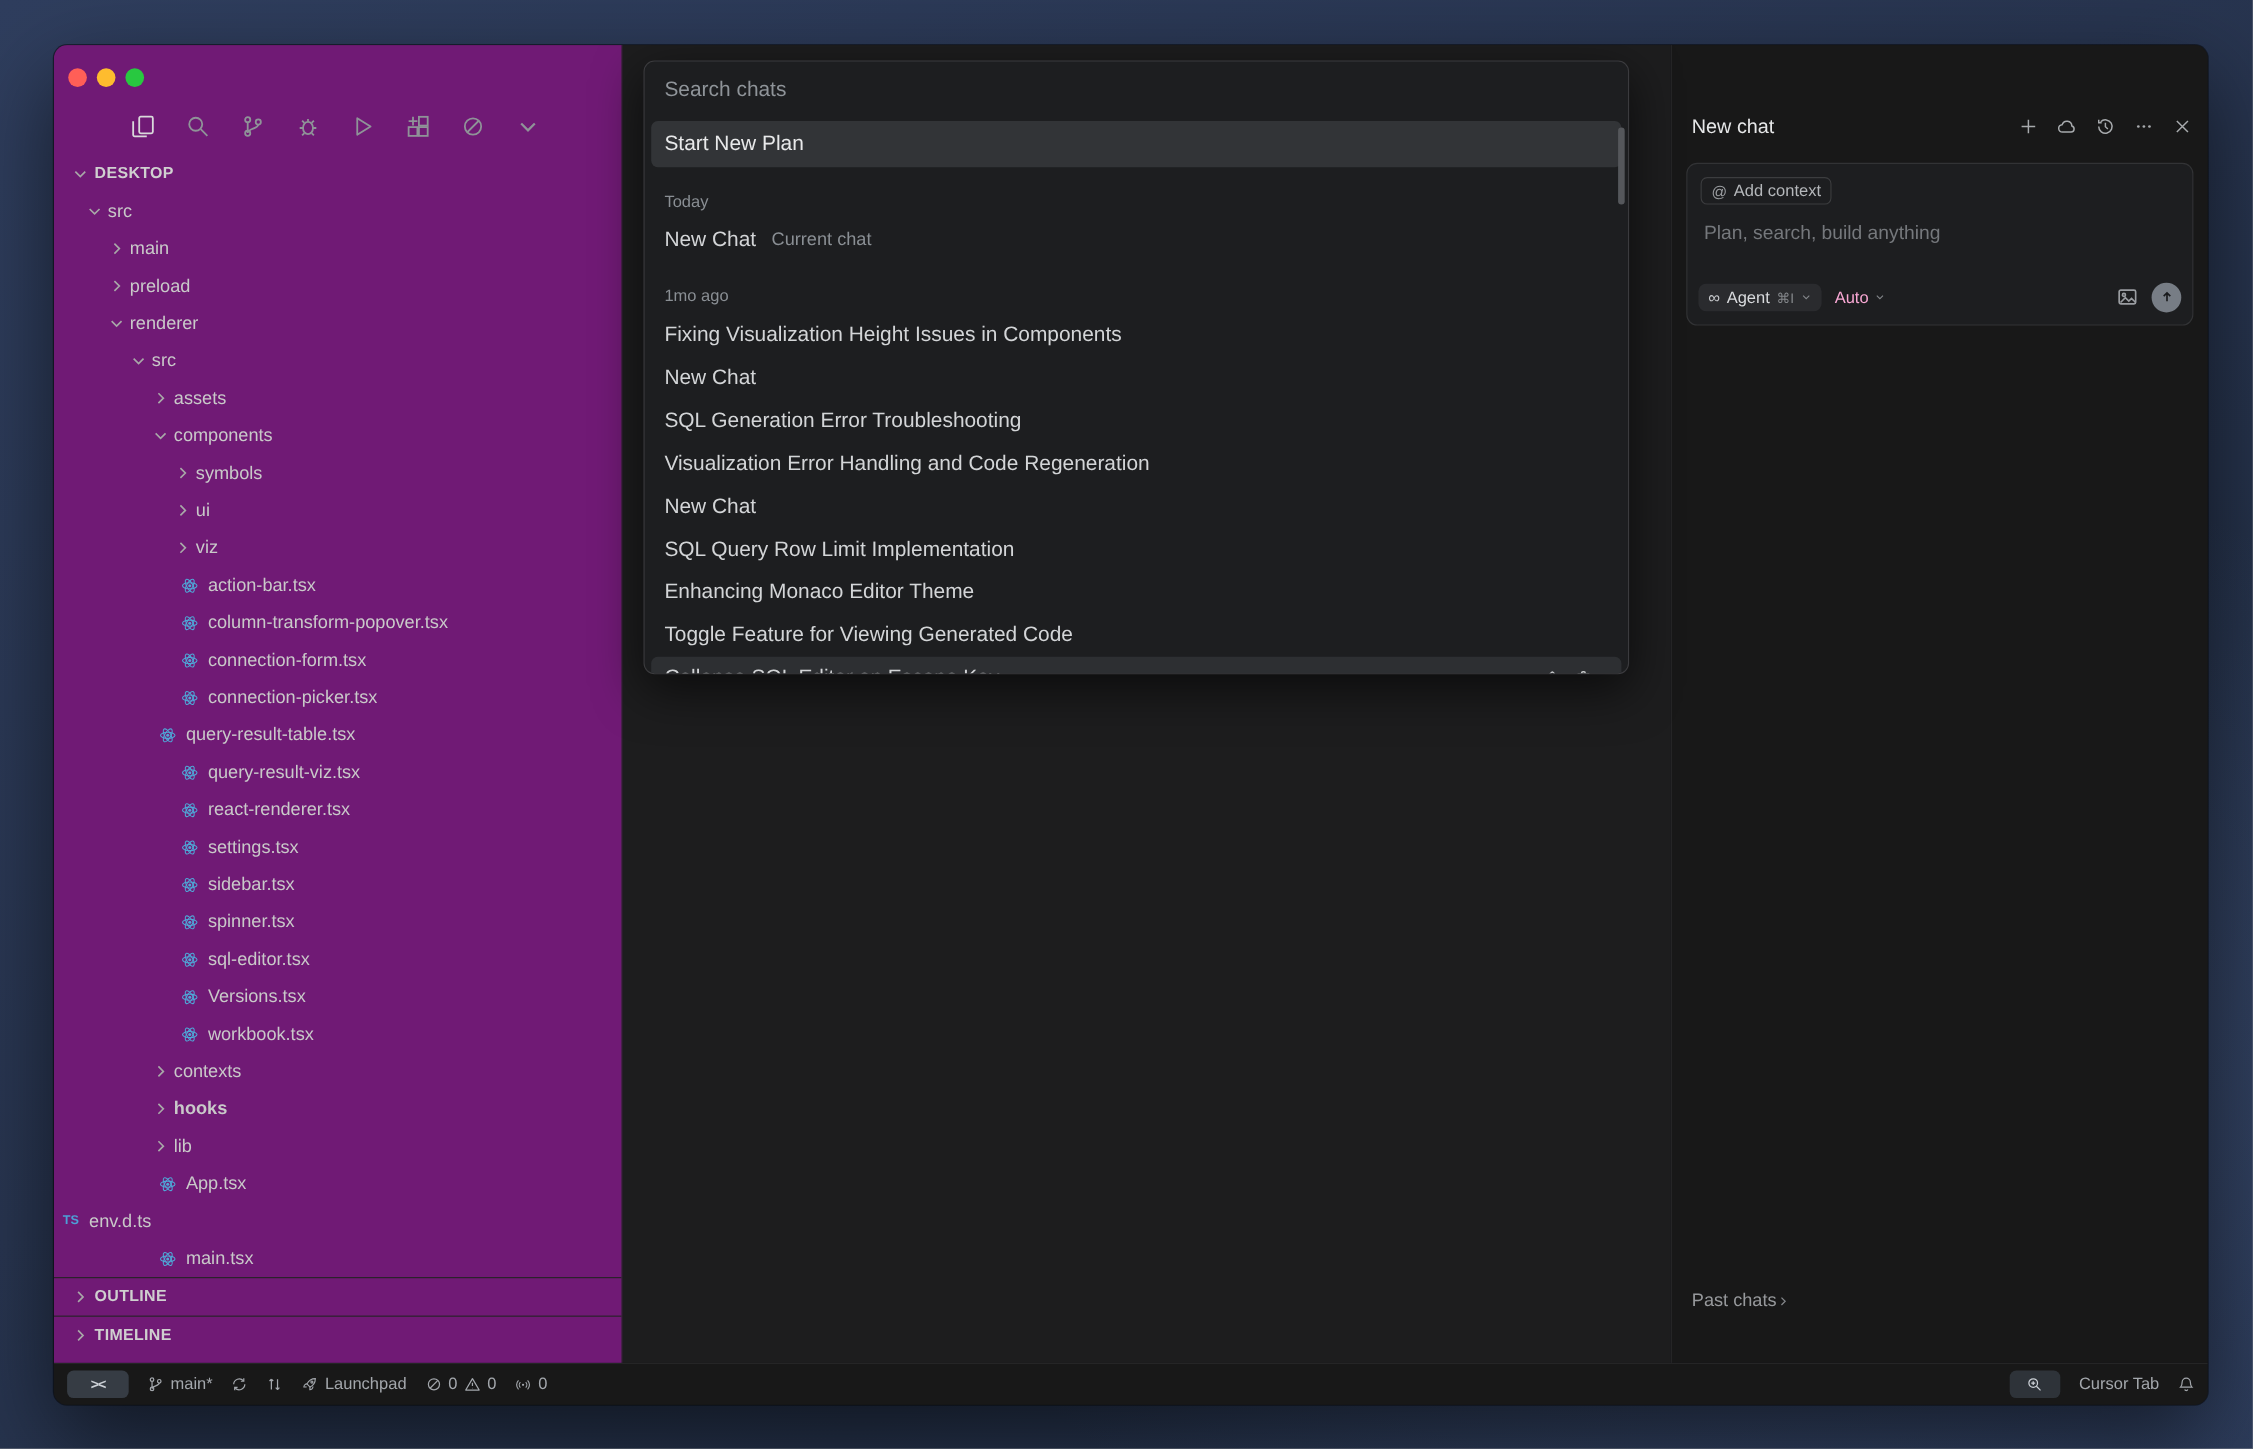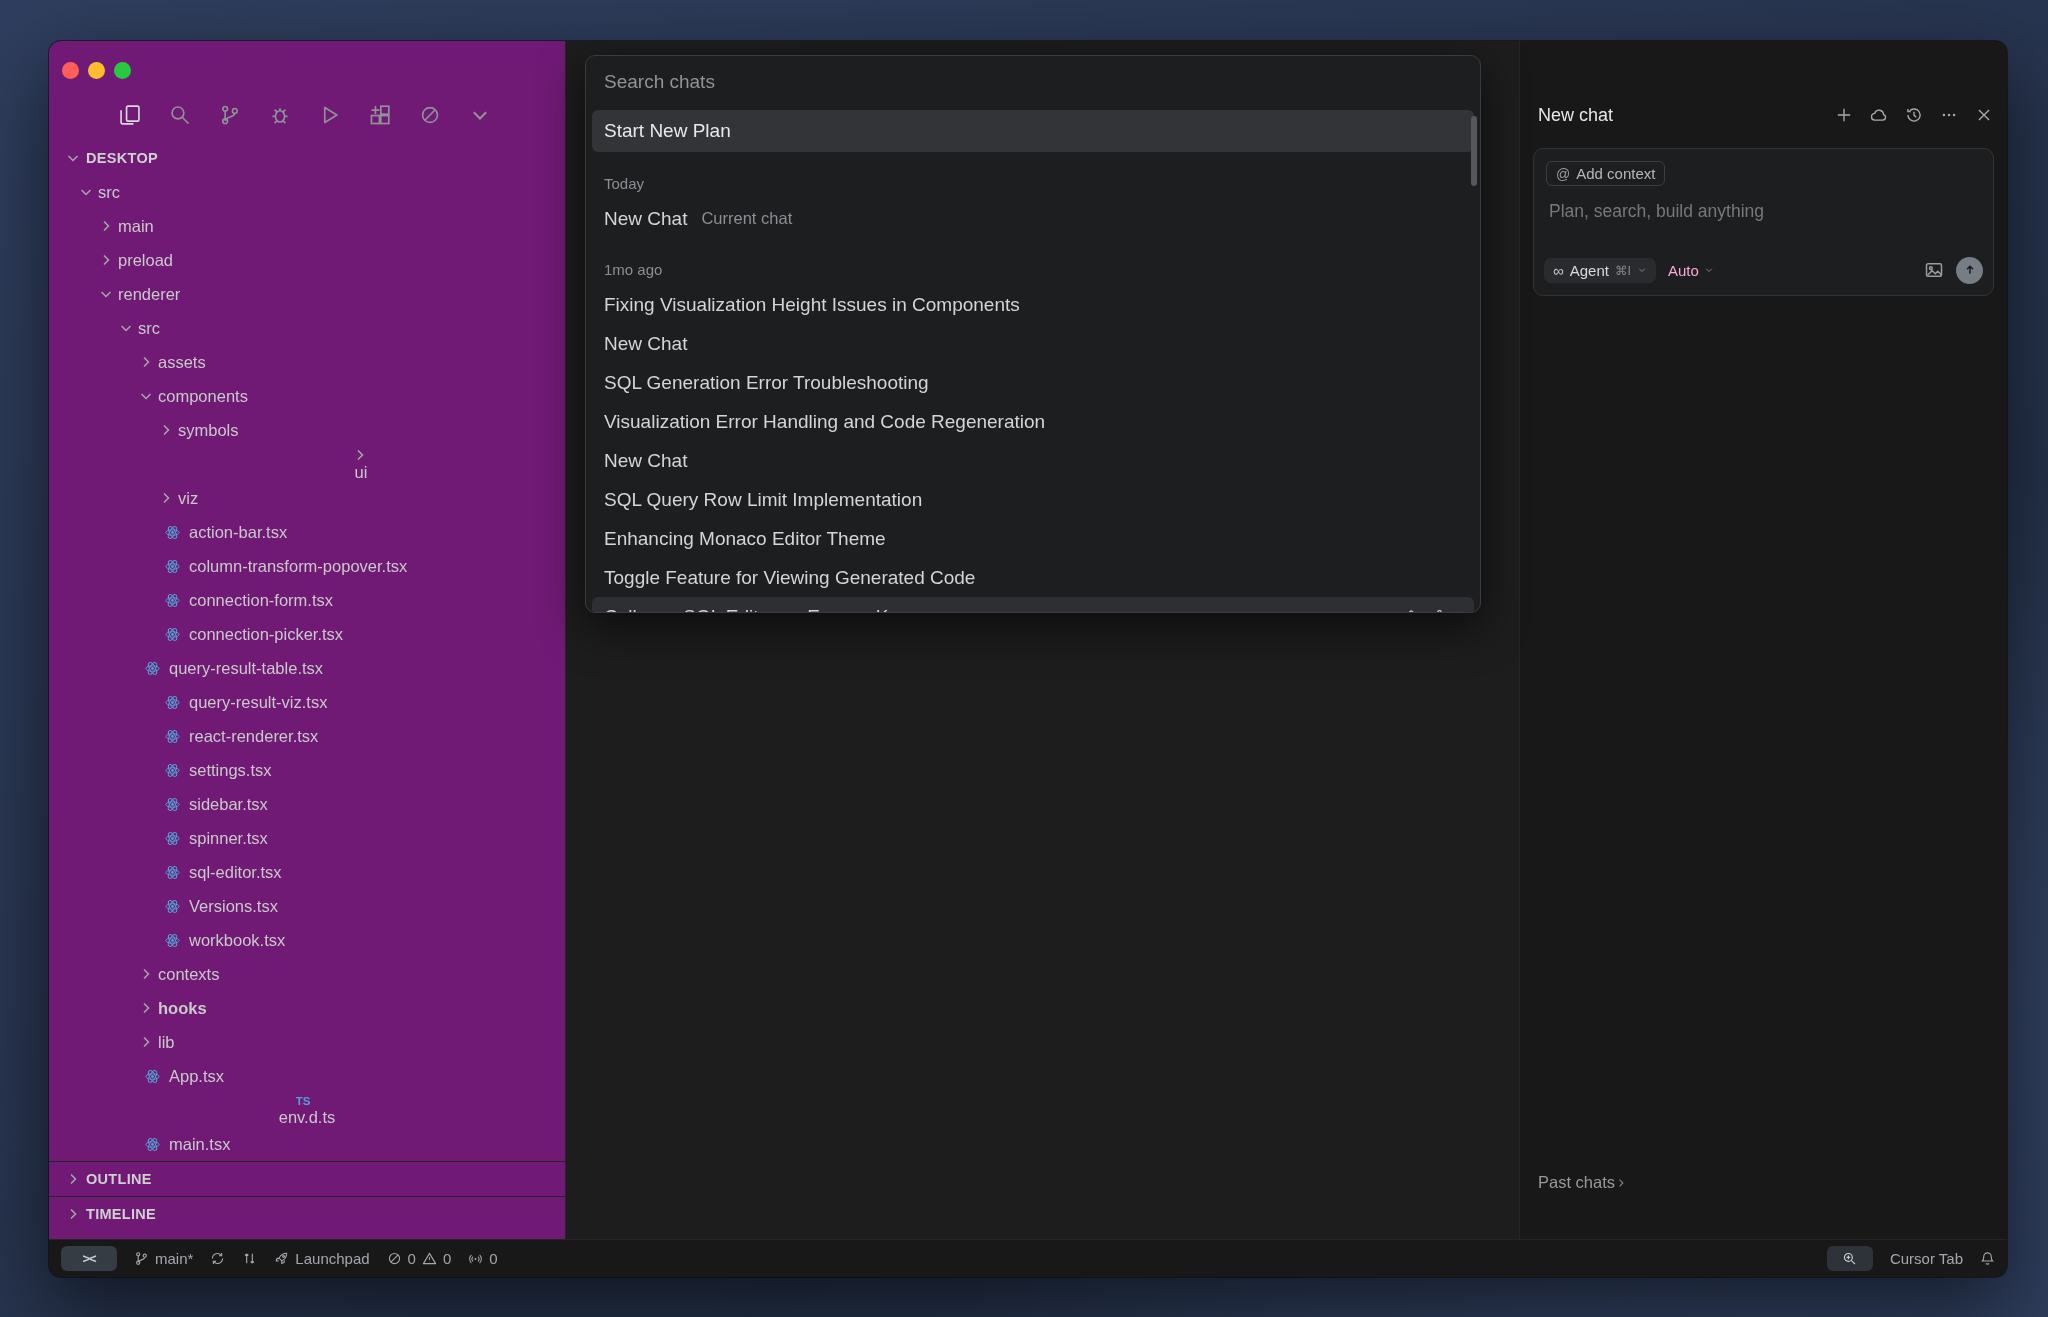--- a/index.html
+++ b/index.html
@@ -229,21 +229,21 @@
             <span class="tlabel">components</span>
           </div>
           <div class="trow" style="padding-left: 108px;">
             <span class="icon twisty">
               <svg viewBox="0 0 16 16" fill="none" stroke="currentColor" stroke-width="1.5">
                 <path d="M6 3.5L10.5 8 6 12.5"></path>
               </svg>
             </span>
             <span class="tlabel">symbols</span>
           </div>
-          <div class="trow" style="padding-left: 108px; flex-direction: column;">
+          <div class="trow" style="padding-left: 108px;">
             <span class="icon twisty">
               <svg viewBox="0 0 16 16" fill="none" stroke="currentColor" stroke-width="1.5">
                 <path d="M6 3.5L10.5 8 6 12.5"></path>
               </svg>
             </span>
             <span class="tlabel">ui</span>
           </div>
           <div class="trow" style="padding-left: 108px;">
             <span class="icon twisty">
               <svg viewBox="0 0 16 16" fill="none" stroke="currentColor" stroke-width="1.5">
@@ -437,21 +437,21 @@
             <span class="icon ficon">
               <svg viewBox="0 0 16 16" fill="none" stroke="#4fa8d8" stroke-width="0.9">
                 <circle cx="8" cy="8" r="1.3" fill="#4fa8d8" stroke="none"></circle>
                 <ellipse cx="8" cy="8" rx="6.2" ry="2.6"></ellipse>
                 <ellipse cx="8" cy="8" rx="6.2" ry="2.6" transform="rotate(60 8 8)"></ellipse>
                 <ellipse cx="8" cy="8" rx="6.2" ry="2.6" transform="rotate(-60 8 8)"></ellipse>
               </svg>
             </span>
             <span class="tlabel">App.tsx</span>
           </div>
-          <div class="trow" style=" flex-direction: column;">
+          <div class="trow" style="">
             <span class="tspacer"></span>
             <span class="ts-badge">TS</span>
             <span class="tlabel">env.d.ts</span>
           </div>
           <div class="trow" style="padding-left: 88px;">
             <span class="tspacer"></span>
             <span class="icon ficon">
               <svg viewBox="0 0 16 16" fill="none" stroke="#4fa8d8" stroke-width="0.9">
                 <circle cx="8" cy="8" r="1.3" fill="#4fa8d8" stroke="none"></circle>
                 <ellipse cx="8" cy="8" rx="6.2" ry="2.6"></ellipse>

